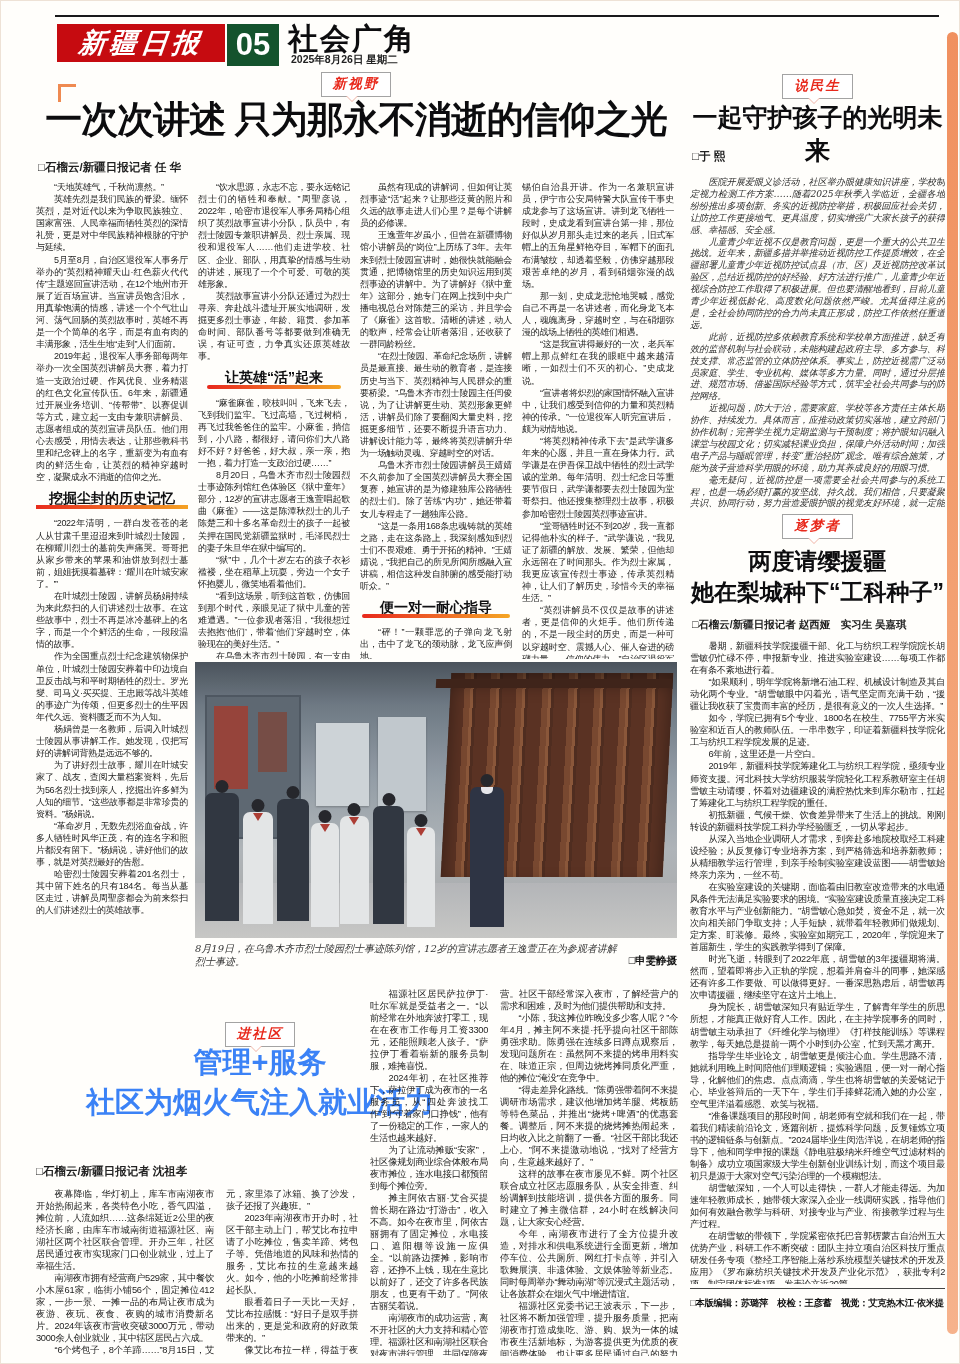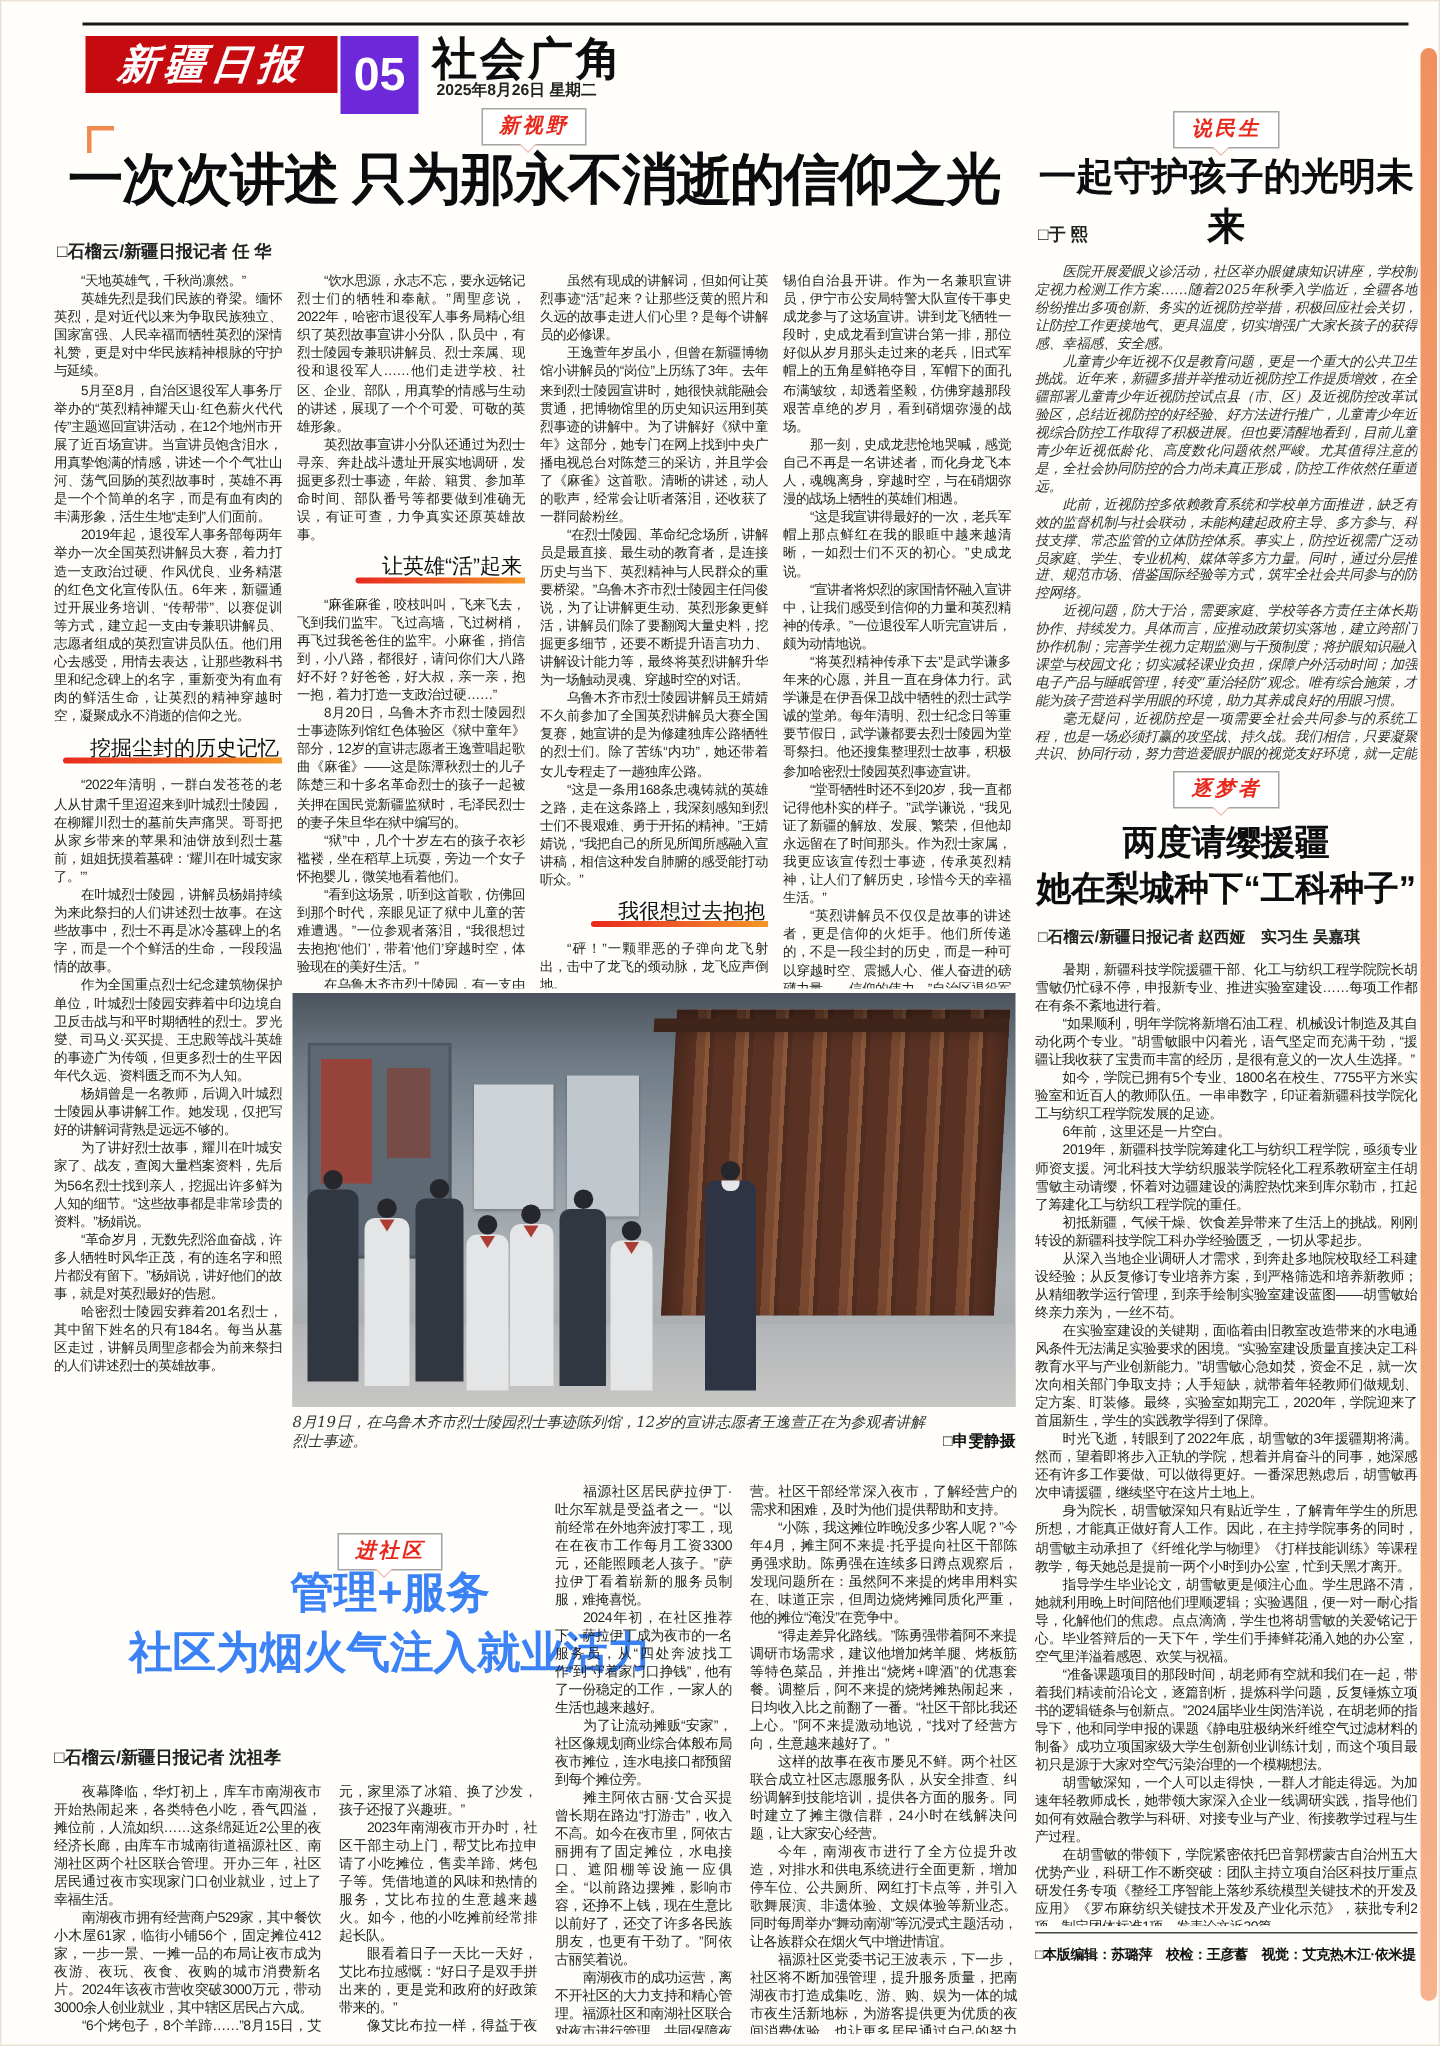--- a/index.html
+++ b/index.html
@@ -6,21 +6,21 @@
   #page{position:relative;width:960px;height:1364px;margin:0 auto;background:#fffefb;
         font-family:"Liberation Sans","DejaVu Sans",sans-serif;color:#1c1c1c;overflow:hidden;
         box-shadow:inset 0 0 0 1px #eee2d6;}
   .abs{position:absolute;}
   
   .top-rule{left:55px;top:15px;width:884px;height:2px;background:#19191b;}
   .masthead{left:57px;top:24px;width:168px;height:38px;background:#c60b10;color:#fff;
             display:flex;align-items:center;justify-content:center;}
   .masthead span{font-family:"DejaVu Serif","Liberation Serif",serif;font-style:italic;
                  font-weight:900;font-size:27px;letter-spacing:4px;transform:skewX(-6deg);}
-  .pagenum{left:227px;top:24px;width:52px;height:52px;background:#6d28d9;color:#fff;
+  .pagenum{left:227px;top:24px;width:52px;height:42px;background:#14532d;color:#fff;
            display:flex;align-items:center;justify-content:center;font-size:31px;font-weight:600;}
   .section{left:288px;top:19px;font-size:30px;font-weight:900;letter-spacing:2px;color:#0d0d0f;}
   .hdate{left:291px;top:53px;font-size:10.5px;font-weight:700;color:#222;}
   
   .tag-row{text-align:center;}
   .tag{display:inline-block;position:relative;background:#fff;border:1px solid #a3a3a3;
        color:#e8291c;font-weight:800;font-style:italic;font-size:13.5px;letter-spacing:2px;
        padding:2px 11px 3px;}
   .tag:before{content:'';position:absolute;left:50%;bottom:-12px;margin-left:-10px;
        border:6px solid transparent;border-top:6px solid #f0b3a6;}
@@ -28,21 +28,21 @@
        border:5px solid transparent;border-top:5px solid #fff;}
   
   .headline-main{left:34px;top:95px;width:644px;text-align:center;font-size:37px;font-weight:900;
        letter-spacing:-1px;color:#0c0c0e;white-space:nowrap;margin:0;}
   .byline{font-size:11.5px;font-weight:700;color:#222;}
   
   .ncol{overflow:hidden;font-size:9px;line-height:12.1px;letter-spacing:-0.3px;
         text-align:justify;color:#242424;}
   .ncol p{margin:0;text-indent:2em;}
   .ncol p.cont{text-indent:0;}
-  .subhead{text-align:right;font-weight:400;font-size:14px;letter-spacing:0;
+  .subhead{text-align:center;font-weight:700;font-size:14px;letter-spacing:0;
            margin:9px 0 8px;color:#101012;}
   .subhead span{display:inline-block;position:relative;padding:0 2px 5px;}
   .subhead span:after{content:'';position:absolute;left:-16px;right:-16px;bottom:0;height:4px;
            border-radius:2px;background:linear-gradient(90deg,#e8291c 0%,#ef6b28 55%,#f5a623 100%);}
   .corner{left:58px;top:84px;width:15px;height:15px;border-left:3px solid #ef8a51;border-top:3px solid #ef8a51;}
   
   .photo{left:195px;top:662px;width:482px;height:276px;overflow:hidden;
          background:linear-gradient(180deg,#49525c 0%,#6d7a86 16%,#939ea8 42%,#b0b6ba 68%,#a9aaa9 100%);
          filter:saturate(.9) contrast(.97);}
   .ph-floor{position:absolute;left:0;bottom:0;width:100%;height:20%;
@@ -132,21 +132,21 @@
       <p>“狱”中，几个十岁左右的孩子衣衫褴褛，坐在稻草上玩耍，旁边一个女子怀抱婴儿，微笑地看着他们。</p>
       <p>“看到这场景，听到这首歌，仿佛回到那个时代，亲眼见证了狱中儿童的苦难遭遇。”一位参观者落泪，“我很想过去抱抱‘他们’，带着‘他们’穿越时空，体验现在的美好生活。”</p>
       <p>在乌鲁木齐市烈士陵园，有一支由专职讲解员、志愿者组成的红色宣讲队伍。他们依托红色教育阵地，结合翔实的史料、丰富的图片，讲好红色故事，赓续红色血脉。</p>
     </div>
   <div class="abs ncol" style="left:360px;top:181px;width:152px;height:478px;">
       <p>虽然有现成的讲解词，但如何让英烈事迹“活”起来？让那些泛黄的照片和久远的故事走进人们心里？是每个讲解员的必修课。</p>
       <p>王逸萱年岁虽小，但曾在新疆博物馆小讲解员的“岗位”上历练了3年。去年来到烈士陵园宣讲时，她很快就能融会贯通，把博物馆里的历史知识运用到英烈事迹的讲解中。为了讲解好《狱中童年》这部分，她专门在网上找到中央广播电视总台对陈楚三的采访，并且学会了《麻雀》这首歌。清晰的讲述，动人的歌声，经常会让听者落泪，还收获了一群同龄粉丝。</p>
       <p>“在烈士陵园、革命纪念场所，讲解员是最直接、最生动的教育者，是连接历史与当下、英烈精神与人民群众的重要桥梁。”乌鲁木齐市烈士陵园主任闫俊说，为了让讲解更生动、英烈形象更鲜活，讲解员们除了要翻阅大量史料，挖掘更多细节，还要不断提升语言功力、讲解设计能力等，最终将英烈讲解升华为一场触动灵魂、穿越时空的对话。</p>
       <p>乌鲁木齐市烈士陵园讲解员王婧婧不久前参加了全国英烈讲解员大赛全国复赛，她宣讲的是为修建独库公路牺牲的烈士们。除了苦练“内功”，她还带着女儿专程走了一趟独库公路。</p>
       <p>“这是一条用168条忠魂铸就的英雄之路，走在这条路上，我深刻感知到烈士们不畏艰难、勇于开拓的精神。”王婧婧说，“我把自己的所见所闻所感融入宣讲稿，相信这种发自肺腑的感受能打动听众。”</p>
-      <div class="subhead"><span>我很想过去抱抱</span></div>
+      <div class="subhead"><span>便一对一耐心指导</span></div>
       <p>“砰！”一颗罪恶的子弹向龙飞射出，击中了龙飞的颈动脉，龙飞应声倒地。</p>
     </div>
   <div class="abs ncol" style="left:522px;top:181px;width:152px;height:478px;">
       <p class="cont">锡伯自治县开讲。作为一名兼职宣讲员，伊宁市公安局特警大队宣传干事史成龙参与了这场宣讲。讲到龙飞牺牲一段时，史成龙看到宣讲台第一排，那位好似从岁月那头走过来的老兵，旧式军帽上的五角星鲜艳夺目，军帽下的面孔布满皱纹，却透着坚毅，仿佛穿越那段艰苦卓绝的岁月，看到硝烟弥漫的战场。</p>
       <p>那一刻，史成龙悲怆地哭喊，感觉自己不再是一名讲述者，而化身龙飞本人，魂魄离身，穿越时空，与在硝烟弥漫的战场上牺牲的英雄们相遇。</p>
       <p>“这是我宣讲得最好的一次，老兵军帽上那点鲜红在我的眼眶中越来越清晰，一如烈士们不灭的初心。”史成龙说。</p>
       <p>“宣讲者将炽烈的家国情怀融入宣讲中，让我们感受到信仰的力量和英烈精神的传承。”一位退役军人听完宣讲后，颇为动情地说。</p>
       <p>“将英烈精神传承下去”是武学谦多年来的心愿，并且一直在身体力行。武学谦是在伊吾保卫战中牺牲的烈士武学诚的堂弟。每年清明、烈士纪念日等重要节假日，武学谦都要去烈士陵园为堂哥祭扫。他还搜集整理烈士故事，积极参加哈密烈士陵园英烈事迹宣讲。</p>
       <p>“堂哥牺牲时还不到20岁，我一直都记得他朴实的样子。”武学谦说，“我见证了新疆的解放、发展、繁荣，但他却永远留在了时间那头。作为烈士家属，我更应该宣传烈士事迹，传承英烈精神，让人们了解历史，珍惜今天的幸福生活。”</p>
       <p>“英烈讲解员不仅仅是故事的讲述者，更是信仰的火炬手。他们所传递的，不是一段尘封的历史，而是一种可以穿越时空、震撼人心、催人奋进的磅礴力量——信仰的伟力。”自治区退役军人事务厅褒扬纪念处相关负责人说。</p>

